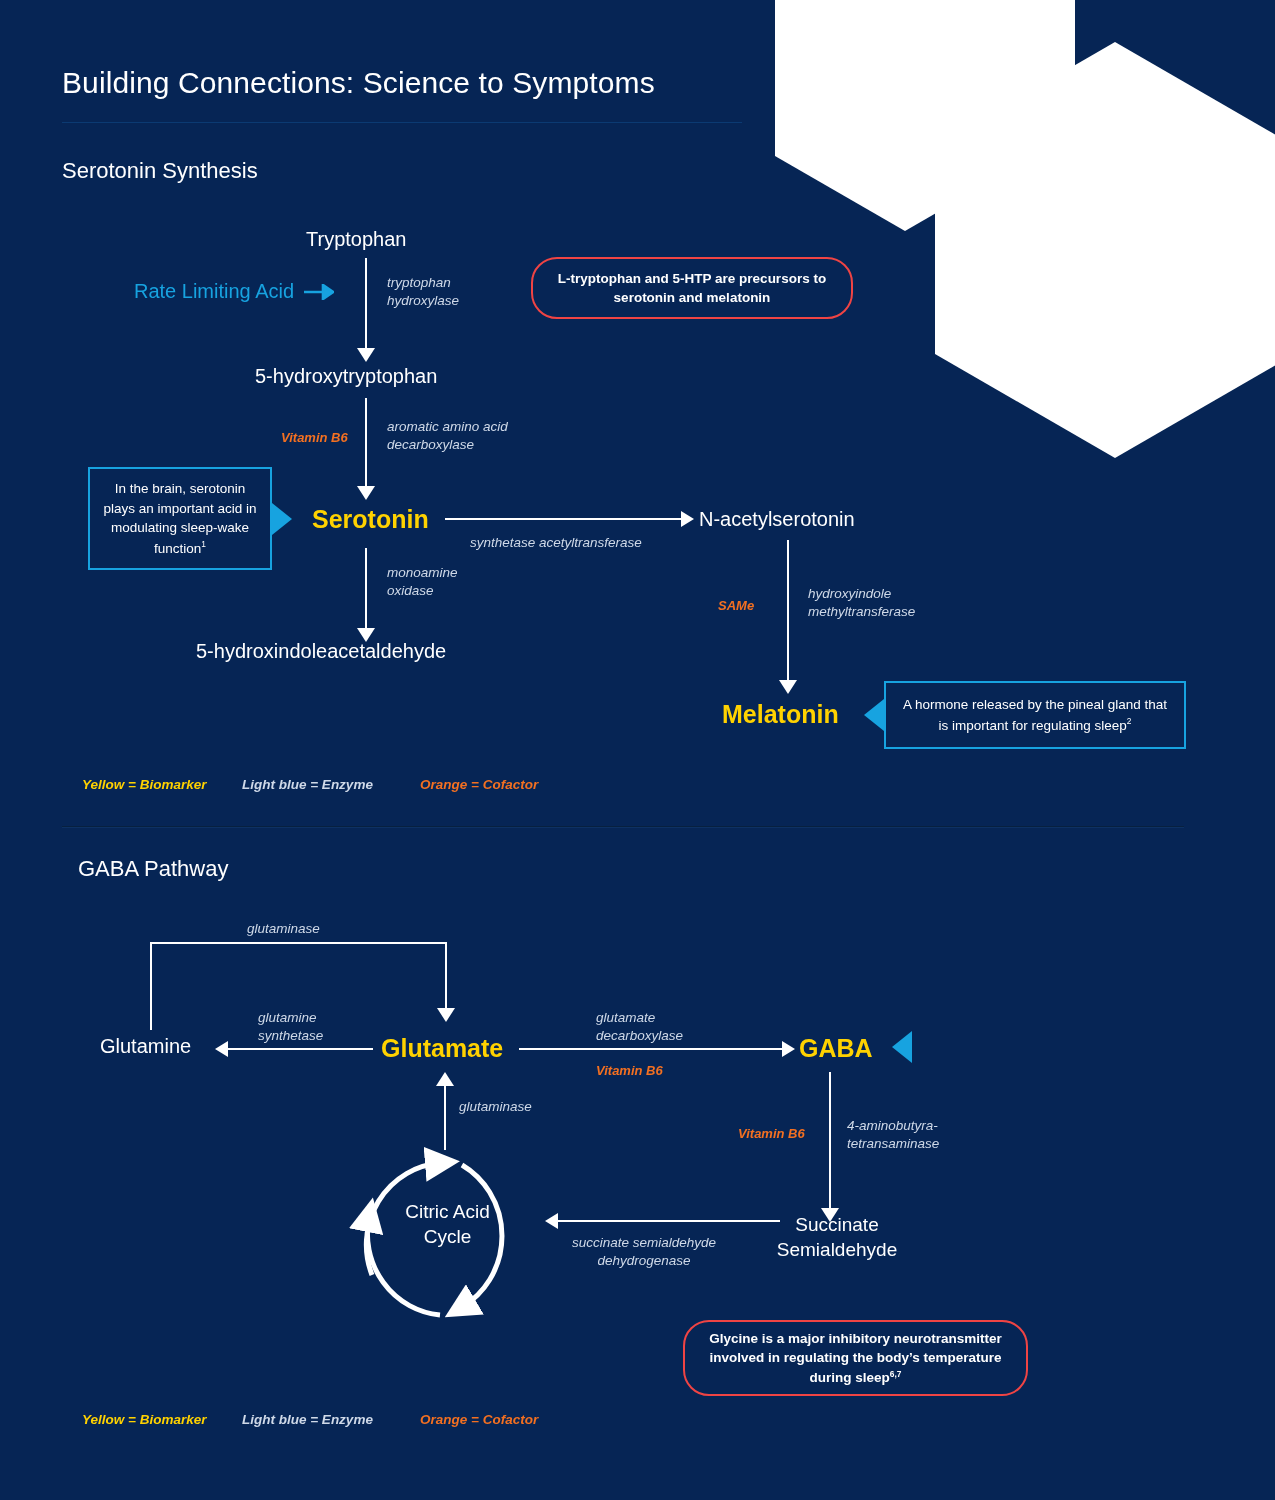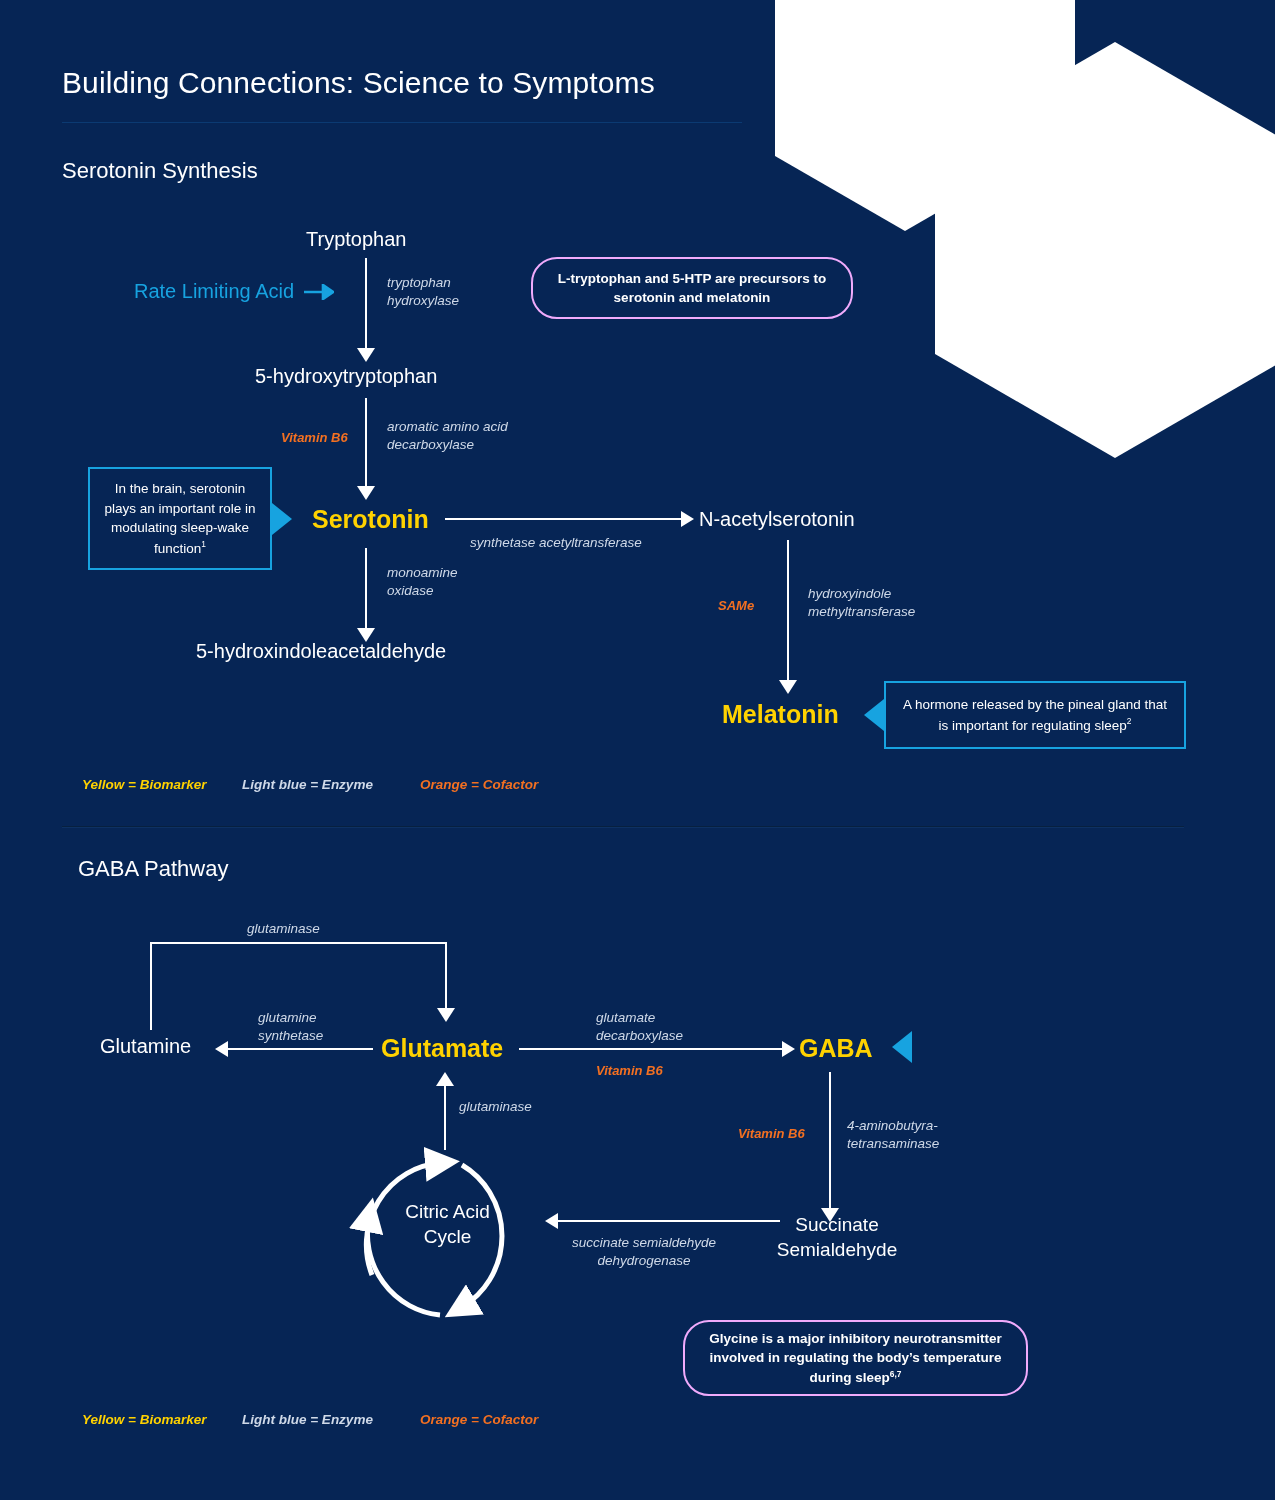--- a/index.html
+++ b/index.html
@@ -65,21 +65,21 @@
   .rate-step {
     position:absolute; left:134px; top:280px;
     font-size:20px; color:#17A3E0; white-space:nowrap;
     display:flex; align-items:center; gap:10px;
   }
   .rate-arrow { display:inline-block; }
 
   
   .callout-green {
     position:absolute;
-    border:2px solid #f0abfc; border-radius:26px;
+    border:2px solid #ef4444; border-radius:26px;
     display:flex; align-items:center; justify-content:flex-start; text-align:center;
     font-weight:700; font-size:13.5px; line-height:1.42; color:#ffffff;
     padding:8px 16px; background:transparent;
   }
   .callout-blue {
     position:absolute;
     border:2px solid #17A3E0;
     display:flex; align-items:center; justify-content:center; text-align:center;
     font-size:13.5px; line-height:1.44; color:#ffffff; padding:10px 12px;
     background:transparent;
@@ -145,21 +145,21 @@
   <div class="node" style="left:255px; top:365px;">5-hydroxytryptophan</div>
 
   <div class="vline" style="left:365px; top:398px; height:90px;"></div>
   <div class="arrow-d" style="left:357px; top:486px;"></div>
   <div class="enz" style="left:387px; top:418px;">aromatic amino acid
 decarboxylase</div>
   <div class="cof" style="left:281px; top:430px;">Vitamin B6</div>
 
   <div class="callout-blue" style="left:88px; top:467px; width:184px; height:103px;">
     <span>
-      <span>In the brain, serotonin plays an important role in modulating sleep-wake function</span><sup>1</sup>
+      <span>In the brain, serotonin plays an important acid in modulating sleep-wake function</span><sup>1</sup>
     </span>
   </div>
   <div class="ptr-right" style="left:272px; top:503px;"></div>
 
   <div class="node biomarker lg" style="left:312px; top:505px;">Serotonin</div>
 
   <div class="hline" style="left:445px; top:518px; width:238px;"></div>
   <div class="arrow-r" style="left:681px; top:511px;"></div>
   <div class="enz" style="left:470px; top:534px;">synthetase acetyltransferase</div>
 

